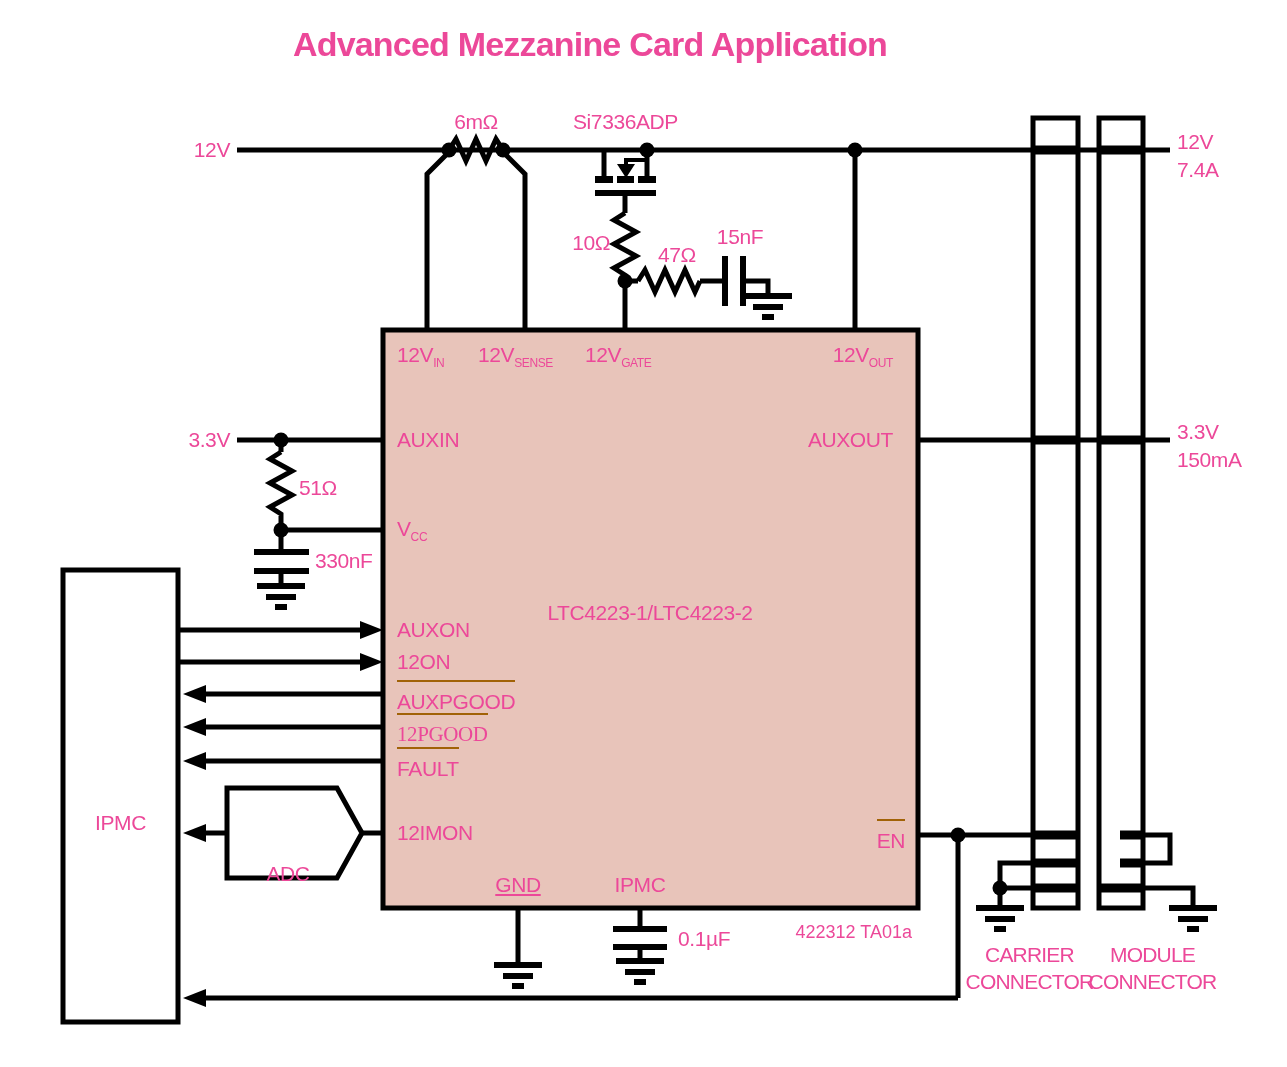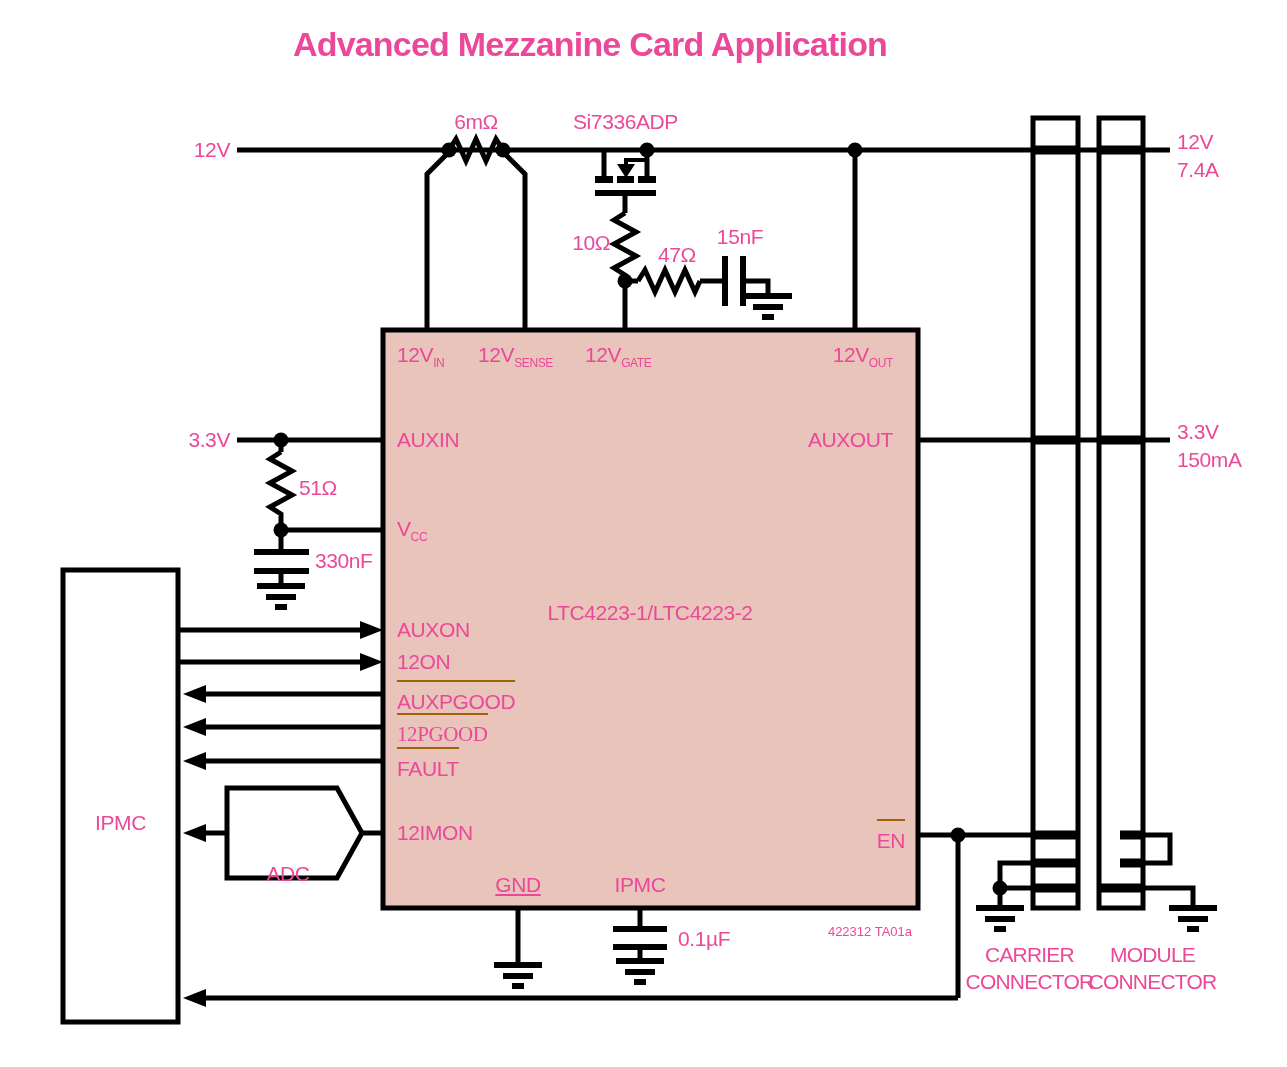--- a/index.html
+++ b/index.html
@@ -5,21 +5,21 @@
   html,body{margin:0;padding:0;background:#fff;}
   #canvas{position:relative;width:1287px;height:1067px;background:#ffffff;
           font-family:"Liberation Sans",sans-serif;overflow:hidden;color:#000;}
   #schem{position:absolute;left:0;top:0;}
   .lbl{position:absolute;font-size:21px;line-height:22px;letter-spacing:-0.4px;white-space:nowrap;color:#ec4899;}
   .title{font-size:34px;font-weight:bold;letter-spacing:-0.8px;}
   .ctr{text-align:center;}
   .rt{text-align:right;}
   .sub{font-size:12px;vertical-align:-5px;letter-spacing:-0.4px;}
   .ol{display:inline-block;border-top:2px solid #a16207;padding-top:10px;line-height:19px;}
-  .small{font-size:13px;letter-spacing:0;}
+  .small{font-size:18px;letter-spacing:0;}
   .two{line-height:28px;}
   .two27{line-height:27px;}
 </style>
 </head>
 <body>
 
 <div id="canvas">
 
   <svg id="schem" width="1287" height="1067" viewBox="0 0 1287 1067" fill="none" stroke="#000" stroke-width="5">
 

